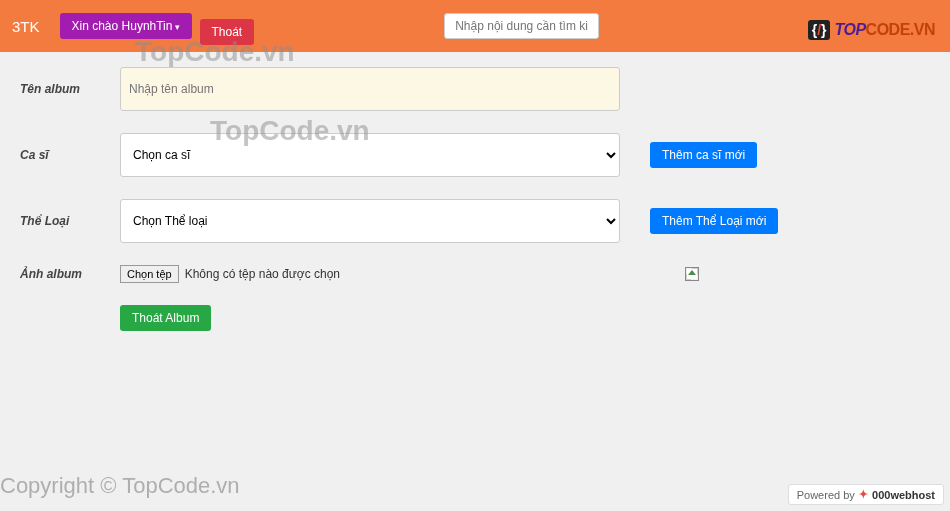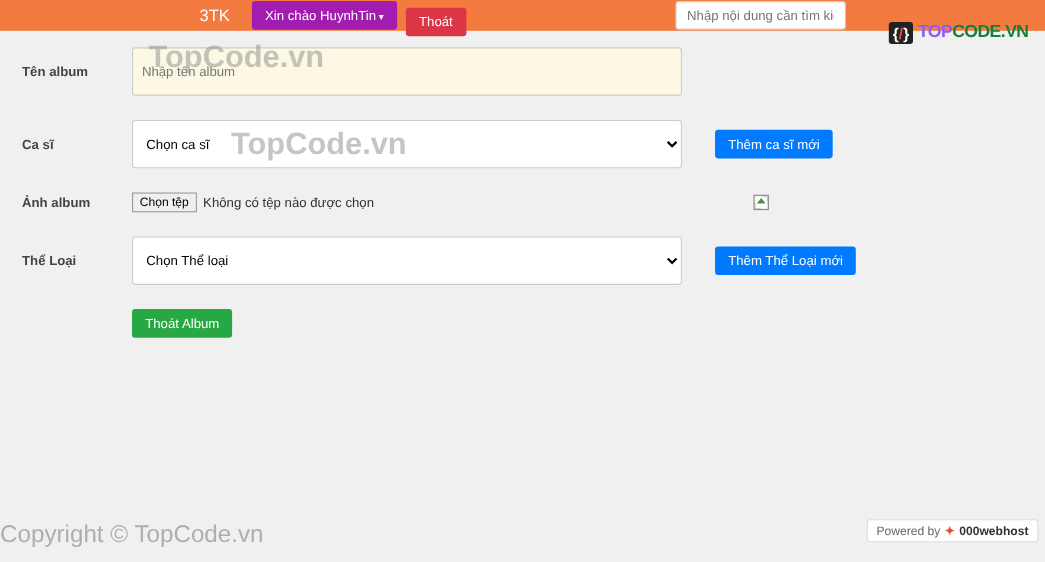--- a/index.html
+++ b/index.html
@@ -1,49 +1,49 @@
 <!DOCTYPE html>
 <html><head>
 <meta charset="utf-8">
 <style>
 * { box-sizing: border-box; margin: 0; padding: 0; }
 body { font-family: Arial, sans-serif; font-size: 13px; background: #f0f0f0; width: 950px; height: 511px; position: relative; overflow: hidden; }
-.navbar { background: #f47b3f; height: 28px; display: flex; align-items: center; padding: 0 12px; justify-content: center; }
+.navbar { background: #f47b3f; height: 52px; display: flex; align-items: center; padding: 0 12px; }
 .brand { color: #fff; font-size: 15px; margin-right: 20px; }
 .btn { border: none; border-radius: 3px; padding: 6px 12px; font-size: 12px; cursor: pointer; color: #fff; }
 .btn-info { background: #a21caf; }
 .btn-danger { background: #dc3545; margin-top: 12px; }
 .btn-primary { background: #007bff; }
 .btn-success { background: #28a745; }
 .nav-search { margin-left: 190px; }
 .nav-search input { padding: 5px 10px; font-size: 12px; border: 1px solid #ccc; border-radius: 3px; width: 155px; background: #fff; }
 .logo-corner { position: absolute; top: 20px; right: 15px; display: flex; align-items: center; }
 .logo-badge { background: #222; color: #fff; padding: 2px 4px; border-radius: 3px; font-weight: bold; font-size: 14px; margin-right: 4px; display: flex; align-items: center; }
 .logo-badge .accent { color: #e74c3c; }
 .logo-text { font-weight: bold; font-size: 16px; letter-spacing: -0.5px; }
-.logo-text .red { color: #8b5cf6; }
-.logo-text .dark { color: #15803d; }
+.logo-text .red { color: #4c1d95; font-style: italic; }
+.logo-text .dark { color: #c2410c; }
 .form-area { padding: 15px 20px; }
 .form-row { display: flex; align-items: center; margin-bottom: 22px; }
-.form-label { width: 100px; color: #444; font-size: 12px; font-weight: bold; }
+.form-label { width: 100px; color: #444; font-size: 12px; font-weight: bold; font-style: italic; }
 .form-control { width: 500px; padding: 5px 8px; font-size: 12px; border: 1px solid #ccc; border-radius: 3px; background: #fff; height: 44px; }
 .form-control.warn { background: #fdf8e4; }
 .form-row .btn { margin-left: 30px; }
 .file-row { display: flex; align-items: center; }
 .file-btn { background: #efefef; border: 1px solid #999; padding: 2px 6px; font-size: 11px; cursor: pointer; }
 .file-text { margin-left: 6px; font-size: 12px; color: #333; }
 .broken-img { width: 14px; height: 14px; margin-left: 345px; border: 1px solid #888; background: linear-gradient(45deg, #ccc 25%, transparent 25%, transparent 75%, #ccc 75%); display: inline-block; position: relative; }
 .broken-img::after { content: ""; position: absolute; inset: 1px; background: #fff; }
 .broken-img::before { content: ""; position: absolute; left: 2px; top: 2px; width: 0; height: 0; border-left: 4px solid transparent; border-right: 4px solid transparent; border-bottom: 5px solid #4a8f4a; z-index: 1; }
 .submit-row { padding-left: 100px; }
 .watermark { position: absolute; color: rgba(140,140,140,0.5); font-size: 28px; font-weight: bold; pointer-events: none; font-family: Arial; }
 .wm1 { top: 36px; left: 135px; }
 .wm2 { top: 115px; left: 210px; }
 .copyright { position: absolute; bottom: 12px; width: 100%; text-align: left; color: rgba(120,120,120,0.55); font-size: 22px; font-weight: normal; }
-.powered { position: absolute; bottom: 18px; right: 6px; background: #fff; border: 1px solid #ddd; border-radius: 3px; padding: 3px 8px; font-size: 11px; color: #666; display: flex; align-items: center; margin-top: 20px; }
+.powered { position: absolute; bottom: 6px; right: 6px; background: #fff; border: 1px solid #ddd; border-radius: 3px; padding: 3px 8px; font-size: 11px; color: #666; display: flex; align-items: center; margin-top: 20px; }
 .powered .pw-icon { color: #e74c3c; margin: 0 4px; font-weight: bold; }
 .caret::after { content: " ▾"; font-size: 9px; }
 select.form-control { appearance: auto; }
 </style>
 </head>
 <body>
 
 <div class="navbar">
   <span class="brand">3TK</span>
   <button class="btn btn-info caret">Xin chào HuynhTin</button>
@@ -74,34 +74,34 @@
 
   <div class="form-row">
     <div class="form-label">Ca sĩ</div>
     <select class="form-control">
       <option>Chọn ca sĩ</option>
     </select>
     <button class="btn btn-primary">Thêm ca sĩ mới</button>
   </div>
 
   <div class="form-row">
+    <div class="form-label">Thể Loại</div>
+    <select class="form-control">
+      <option>Chọn Thể loại</option>
+    </select>
+    <button class="btn btn-primary">Thêm Thể Loại mới</button>
+  </div>
+
+  <div class="form-row">
     <div class="form-label">Ảnh album</div>
     <div class="file-row">
       <button class="file-btn">Chọn tệp</button>
       <span class="file-text">Không có tệp nào được chọn</span>
       <span class="broken-img"></span>
     </div>
-  </div>
-
-  <div class="form-row">
-    <div class="form-label">Thể Loại</div>
-    <select class="form-control">
-      <option>Chọn Thể loại</option>
-    </select>
-    <button class="btn btn-primary">Thêm Thể Loại mới</button>
   </div>
 
   <div class="submit-row">
     <button class="btn btn-success">Thoát Album</button>
   </div>
 
 </div>
 
 <div class="watermark wm1">TopCode.vn</div>
 <div class="watermark wm2">TopCode.vn</div>

